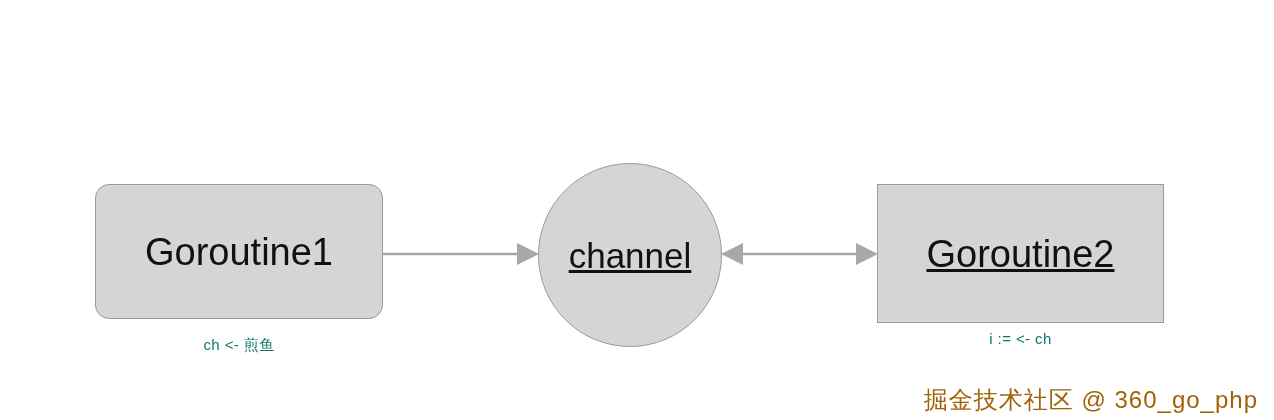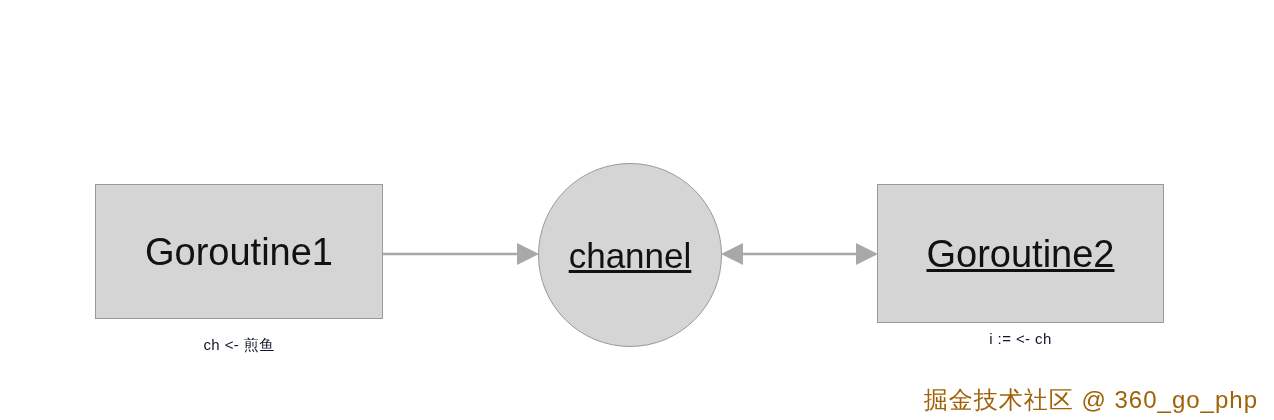--- a/index.html
+++ b/index.html
@@ -37,20 +37,21 @@
     border-radius: 50%;
     text-decoration: underline;
   }
 
   #goroutine1 {
     left: 95px;
     top: 184px;
     width: 288px;
     height: 135px;
     font-size: 38px;
+    border-radius: 14px;
   }
   #goroutine2 {
     left: 877px;
     top: 184px;
     width: 287px;
     height: 139px;
     font-size: 38px;
     text-decoration: underline;
   }
   #channel {
@@ -58,21 +59,21 @@
     top: 163px;
     width: 184px;
     height: 184px;
     font-size: 35px;
   }
 
   
   .caption {
     position: absolute;
     text-align: center;
-    color: #0f172a;
+    color: #0f766e;
     font-size: 15px;
     letter-spacing: 0.4px;
     white-space: nowrap;
   }
   #caption-left {
     left: 95px;
     top: 336px;
     width: 288px;
   }
   #caption-right {

